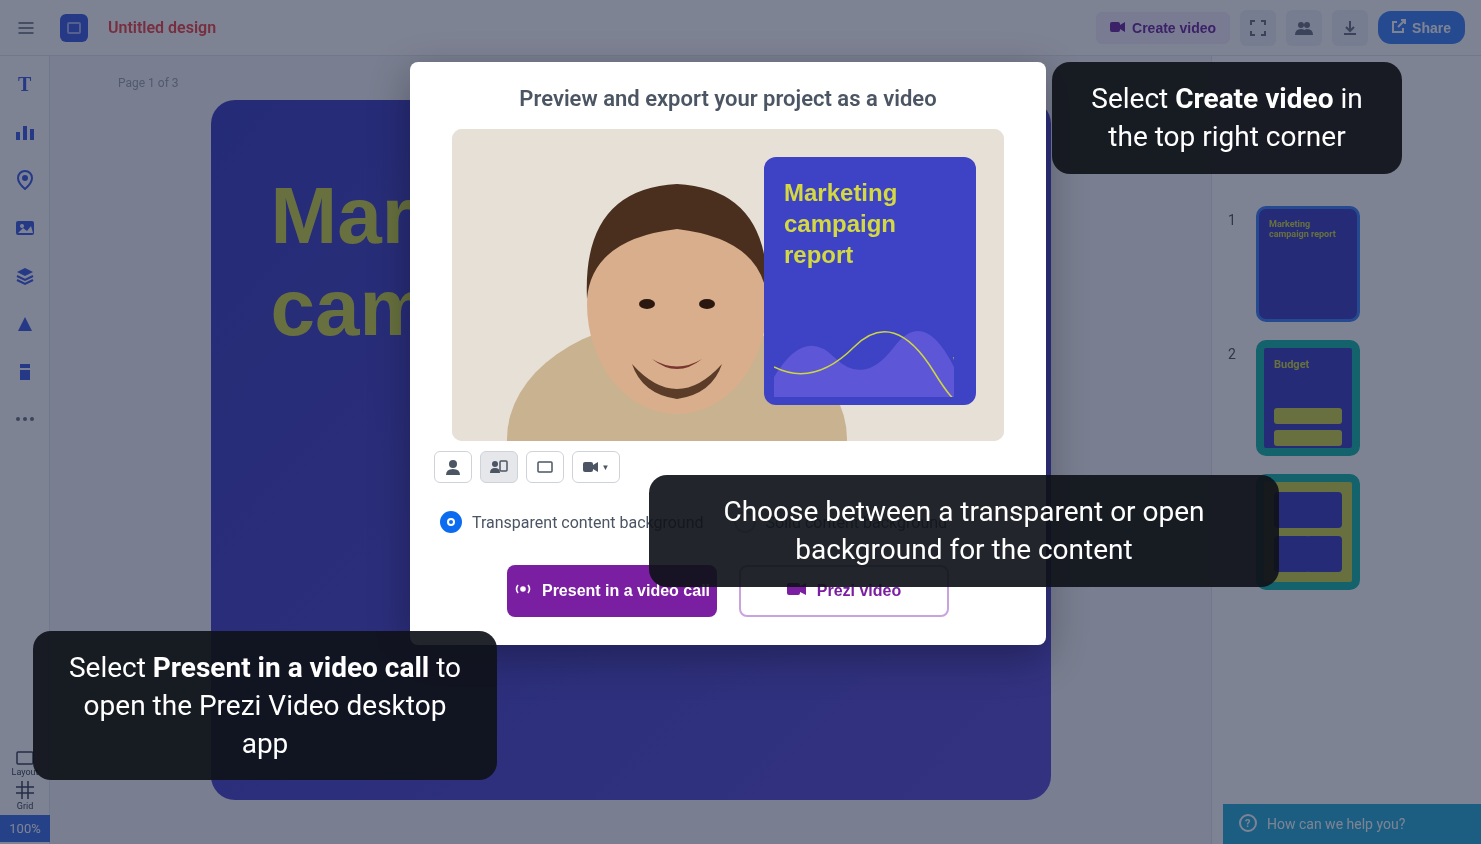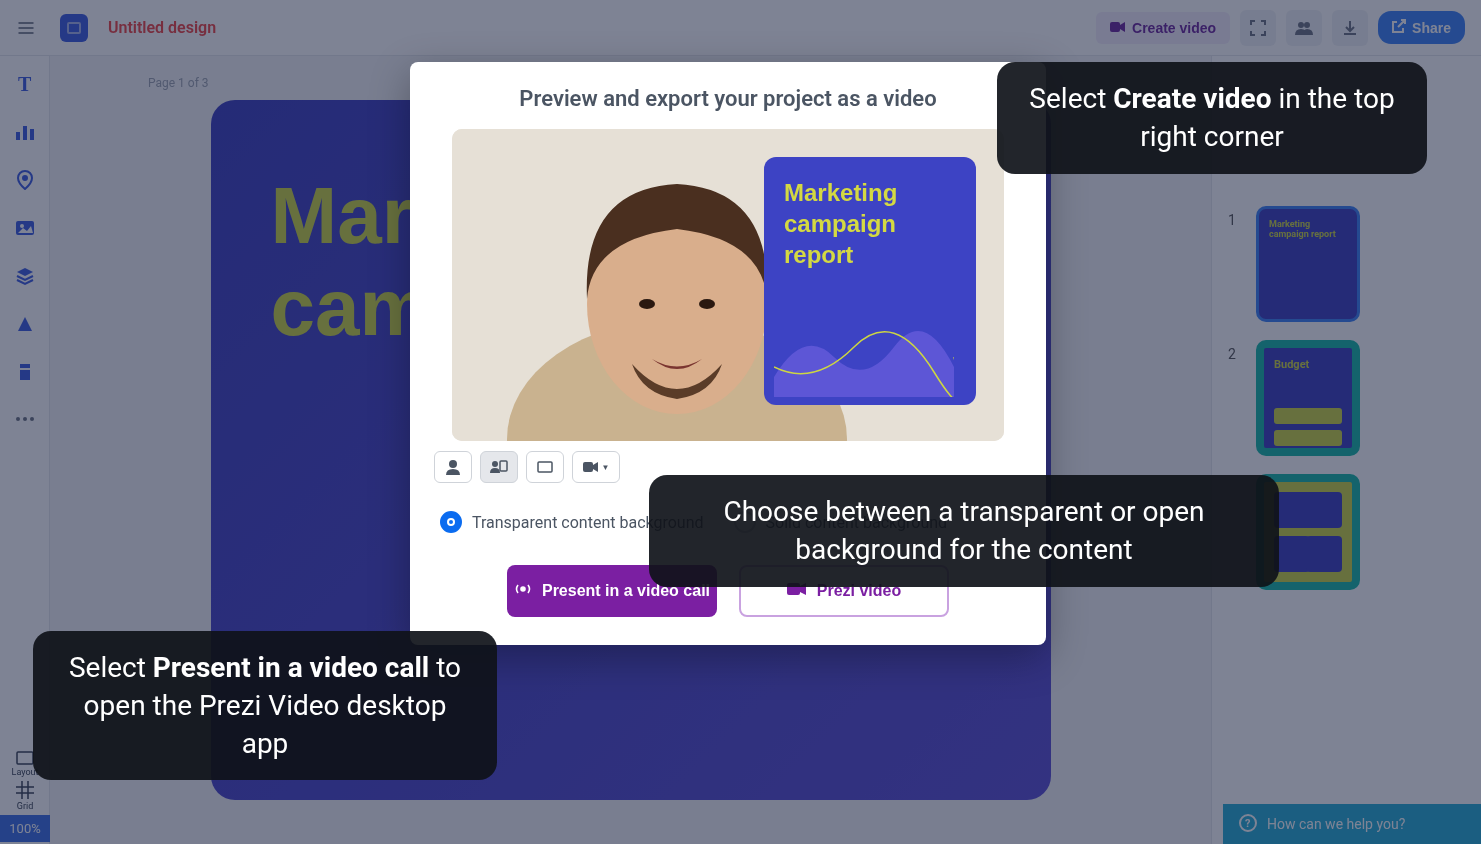--- a/index.html
+++ b/index.html
@@ -144,21 +144,21 @@
   position: relative;
   display: flex;
   flex-direction: column;
   align-items: center;
   padding-top: 20px;
 }
 .page-label {
   font-size: 12px;
   color: #9ca3af;
   align-self: flex-start;
-  margin-left: 98px;
+  margin-left: 68px;
   margin-bottom: 10px;
 }
 .canvas-page {
   width: 840px;
   height: 700px;
   background: linear-gradient(135deg, #3a3dbe, #5a4dd4);
   border-radius: 24px;
   position: relative;
   padding: 70px 60px;
   overflow: hidden;
@@ -625,19 +625,19 @@
     <button class="big-btn record">
       <span><svg width="20" height="14" viewBox="0 0 20 14">
             <rect x="0" y="1" width="13" height="12" rx="2" fill="#7b1fa2"></rect>
             <path d="M13 4 L19 1 L19 13 L13 10 Z" fill="#7b1fa2"></path>
           </svg></span>
       <span>Prezi video</span>
     </button>
   </div>
 </div>
 
-<div class="annotation" style="top:62px;left:997px;width:430px;">
+<div class="annotation" style="top:62px;left:1052px;width:350px;">
   <span>Select </span><b>Create video</b><span> in the top right corner</span>
 </div>
 <div class="annotation" style="top:475px;left:649px;width:630px;">Choose between a transparent or open background for the content</div>
 <div class="annotation" style="top:631px;left:33px;width:464px;">
   <span>Select </span><b>Present in a video call</b><span> to open the Prezi Video desktop app</span>
 </div>
 
 </body></html>

